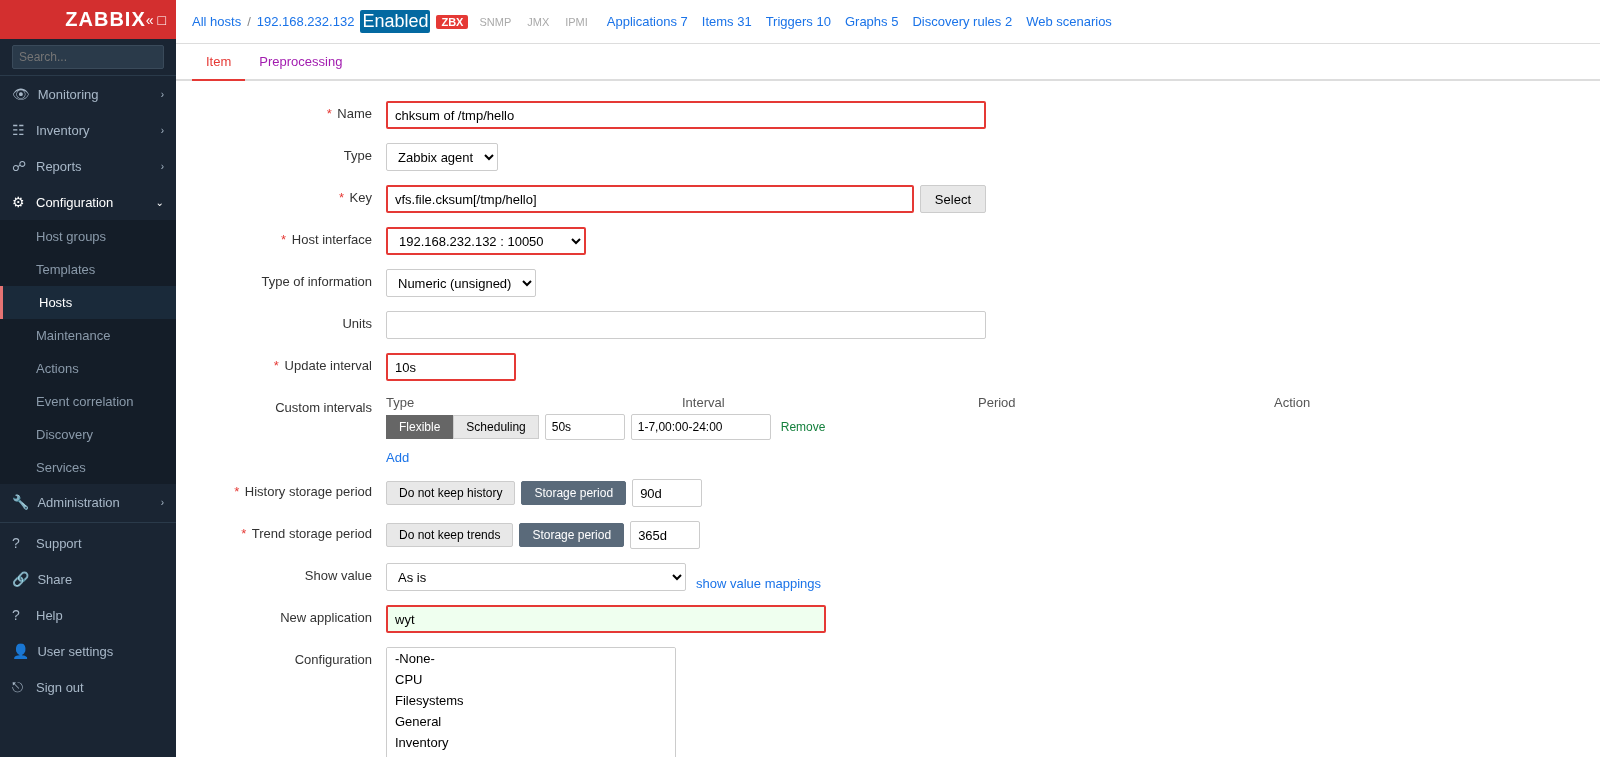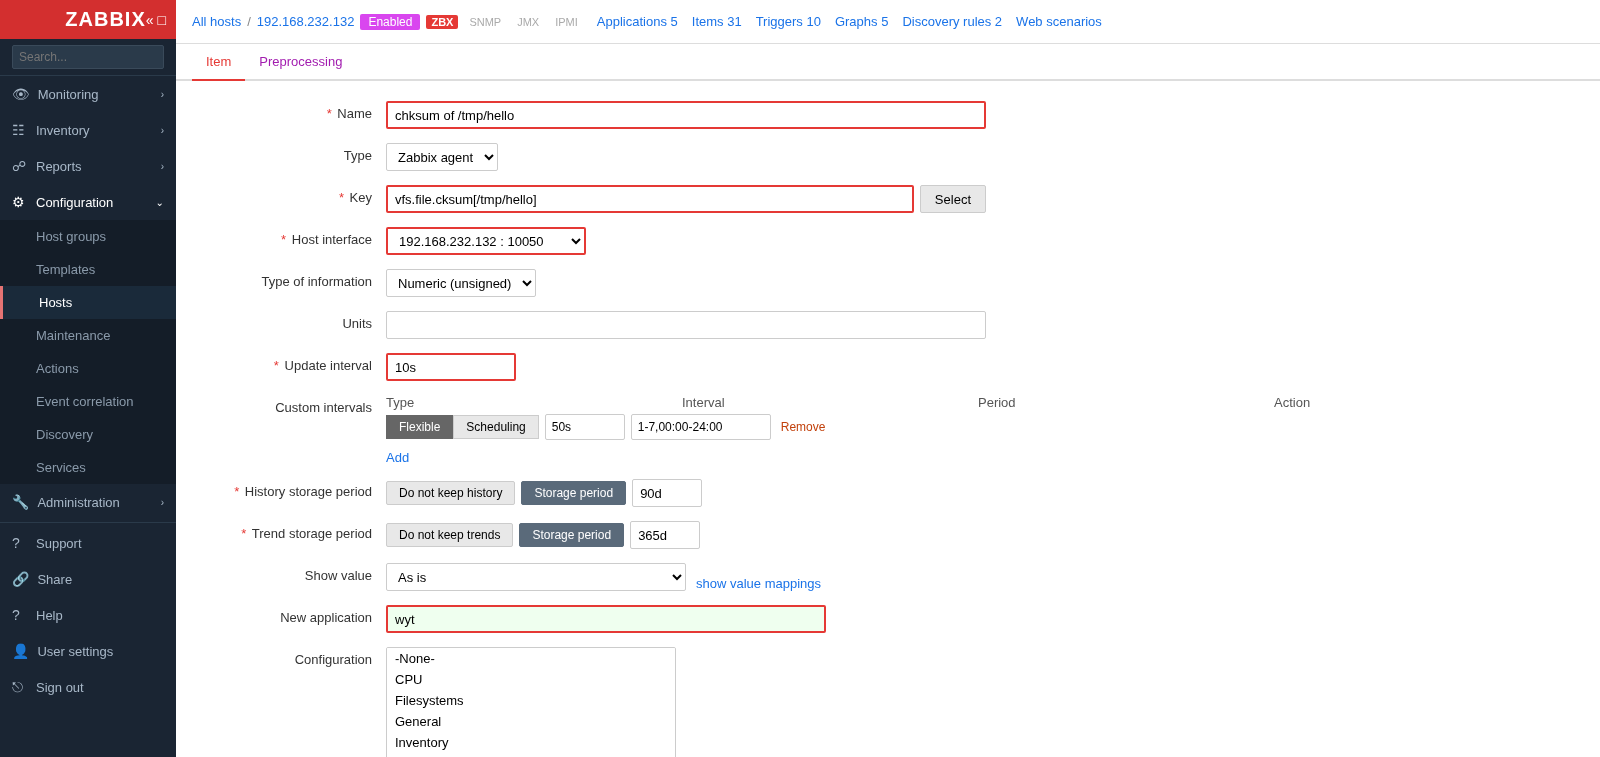--- a/index.html
+++ b/index.html
@@ -94,25 +94,25 @@
       min-height: 44px;
     }
     .breadcrumb-link {
       color: #1a73e8;
       text-decoration: none;
       font-size: 13px;
     }
     .breadcrumb-sep { color: #888; font-size: 13px; }
     .breadcrumb-ip { color: #1a73e8; font-size: 13px; }
     .status-enabled {
-      background: #d946ef;
+      background: #0369a1;
       color: white;
-      padding: 1px 8px;
+      padding: 1px 2px;
       border-radius: 2px;
-      font-size: 12px;
+      font-size: 18px;
     }
     .tag-zbx { background: #e53935; color: white; padding: 1px 5px; border-radius: 2px; font-size: 11px; font-weight: bold; }
     .tag-snmp, .tag-jmx, .tag-ipmi { color: #aaa; padding: 1px 5px; font-size: 11px; }
     .top-nav-link { color: #1a73e8; font-size: 13px; text-decoration: none; margin-left: 8px; }
 
     
     .tabs {
       background: white;
       padding: 0 16px;
       border-bottom: 2px solid #ddd;
@@ -207,21 +207,21 @@
     .ci-btn {
       padding: 4px 12px;
       border: 1px solid #ccc;
       font-size: 12px;
       cursor: pointer;
       background: #e8e8e8;
     }
     .ci-btn.active { background: #666; color: white; border-color: #666; }
     .ci-input { width: 80px; padding: 4px 6px; border: 1px solid #ccc; border-radius: 2px; font-size: 12px; height: 26px; }
     .ci-period-input { width: 140px; padding: 4px 6px; border: 1px solid #ccc; border-radius: 2px; font-size: 12px; height: 26px; }
-    .ci-remove { color: #c2410c; font-size: 12px; cursor: pointer; text-decoration: none; margin-left: 4px; }
+    .ci-remove { color: #15803d; font-size: 12px; cursor: pointer; text-decoration: none; margin-left: 4px; }
     .ci-add { color: #1a73e8; font-size: 13px; cursor: pointer; margin-top: 4px; display: inline-block; }
 
     
     .storage-row { display: flex; align-items: center; gap: 6px; }
     .storage-btn {
       padding: 4px 12px;
       border: 1px solid #ccc;
       font-size: 12px;
       cursor: pointer;
       background: #e8e8e8;
@@ -334,21 +334,21 @@
 
   <div class="top-nav">
     <a class="breadcrumb-link">All hosts</a>
     <span class="breadcrumb-sep">/</span>
     <a class="breadcrumb-ip">192.168.232.132</a>
     <span class="status-enabled">Enabled</span>
     <span class="tag-zbx">ZBX</span>
     <span class="tag-snmp">SNMP</span>
     <span class="tag-jmx">JMX</span>
     <span class="tag-ipmi">IPMI</span>
-    <a class="top-nav-link">Applications 5</a>
+    <a class="top-nav-link">Applications 7</a>
     <a class="top-nav-link">Items 31</a>
     <a class="top-nav-link">Triggers 10</a>
     <a class="top-nav-link">Graphs 5</a>
     <a class="top-nav-link">Discovery rules 2</a>
     <a class="top-nav-link">Web scenarios</a>
   </div>
 
   <div class="tabs">
     <div class="tab active">Item</div>
     <div class="tab blue-active">Preprocessing</div>

